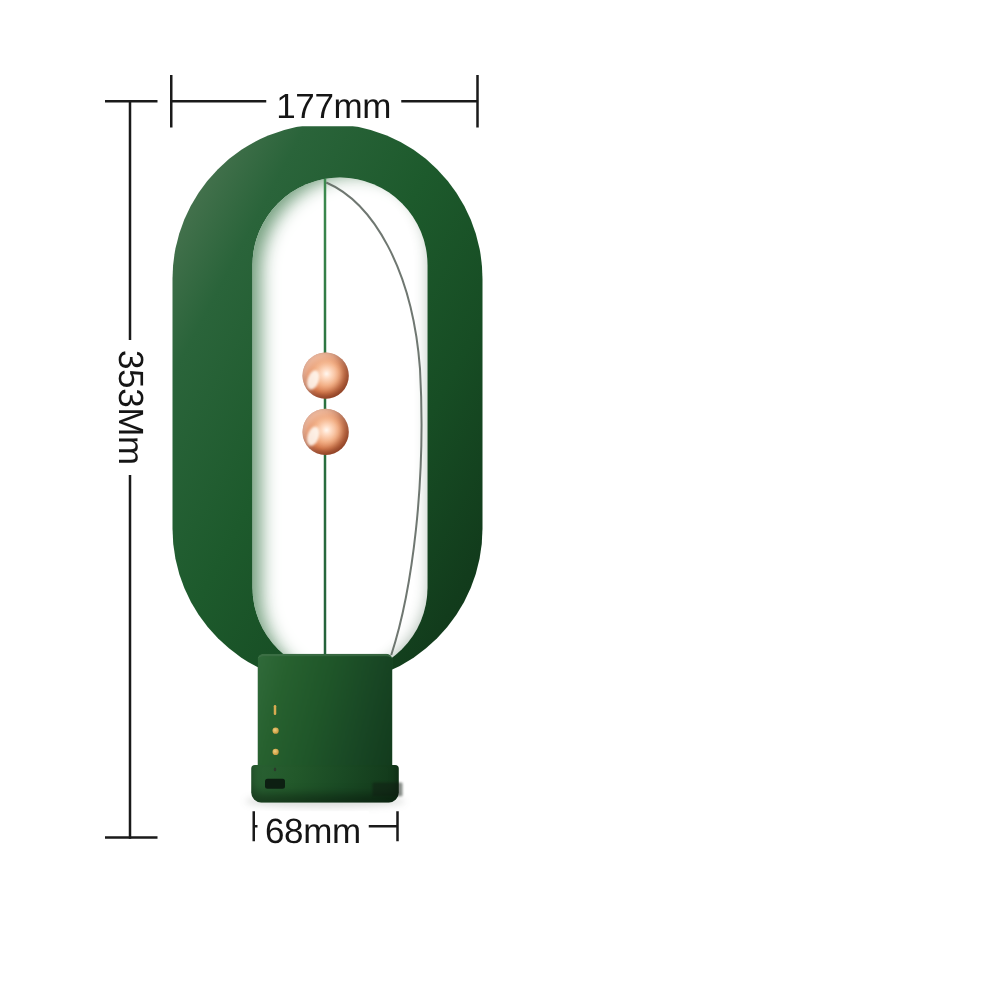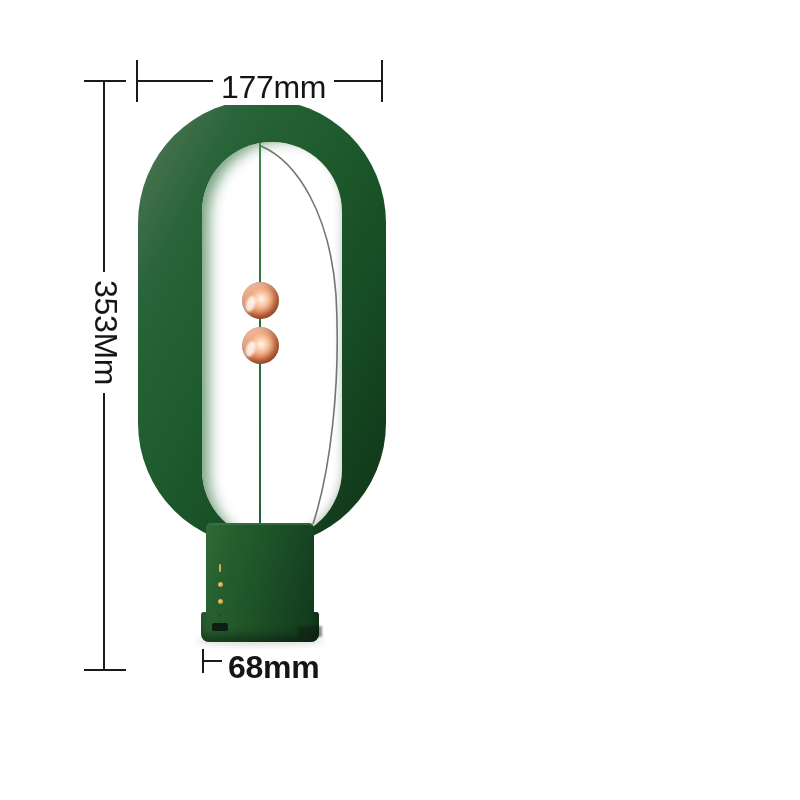--- a/index.html
+++ b/index.html
@@ -122,34 +122,34 @@
     filter: blur(1px);
   }
 
   
   .dim-line-h { height: 2px; background: #1a1a1a; }
   .dim-line-v { width: 2px; background: #1a1a1a; }
   .dim-tick-v { width: 2px; background: #1a1a1a; }
   .dim-tick-h { height: 2px; background: #1a1a1a; }
   .dim-label {
     color: #151515;
-    font-size: 32px;
+    font-size: 28px;
     letter-spacing: -0.3px;
     background: #ffffff;
     line-height: 1;
     white-space: nowrap;
   }
   .label-width  { left: 213px; top: 69px; padding: 2px 8px; }
   .label-height {
     left: 87px; top: 272px;
     padding: 8px 3px;
     writing-mode: vertical-rl;
     text-orientation: mixed;
   }
-  .label-base { left: 222px; top: 649px; padding: 2px 6px; font-weight: bold; }
+  .label-base { left: 206px; top: 649px; padding: 2px 6px; }
 </style>
 </head>
 <body>
 
 <div class="canvas">
 
   <div class="abs ring"></div>
   <div class="abs ring-opening"></div>
 
   <div class="abs magnet-string"></div>

